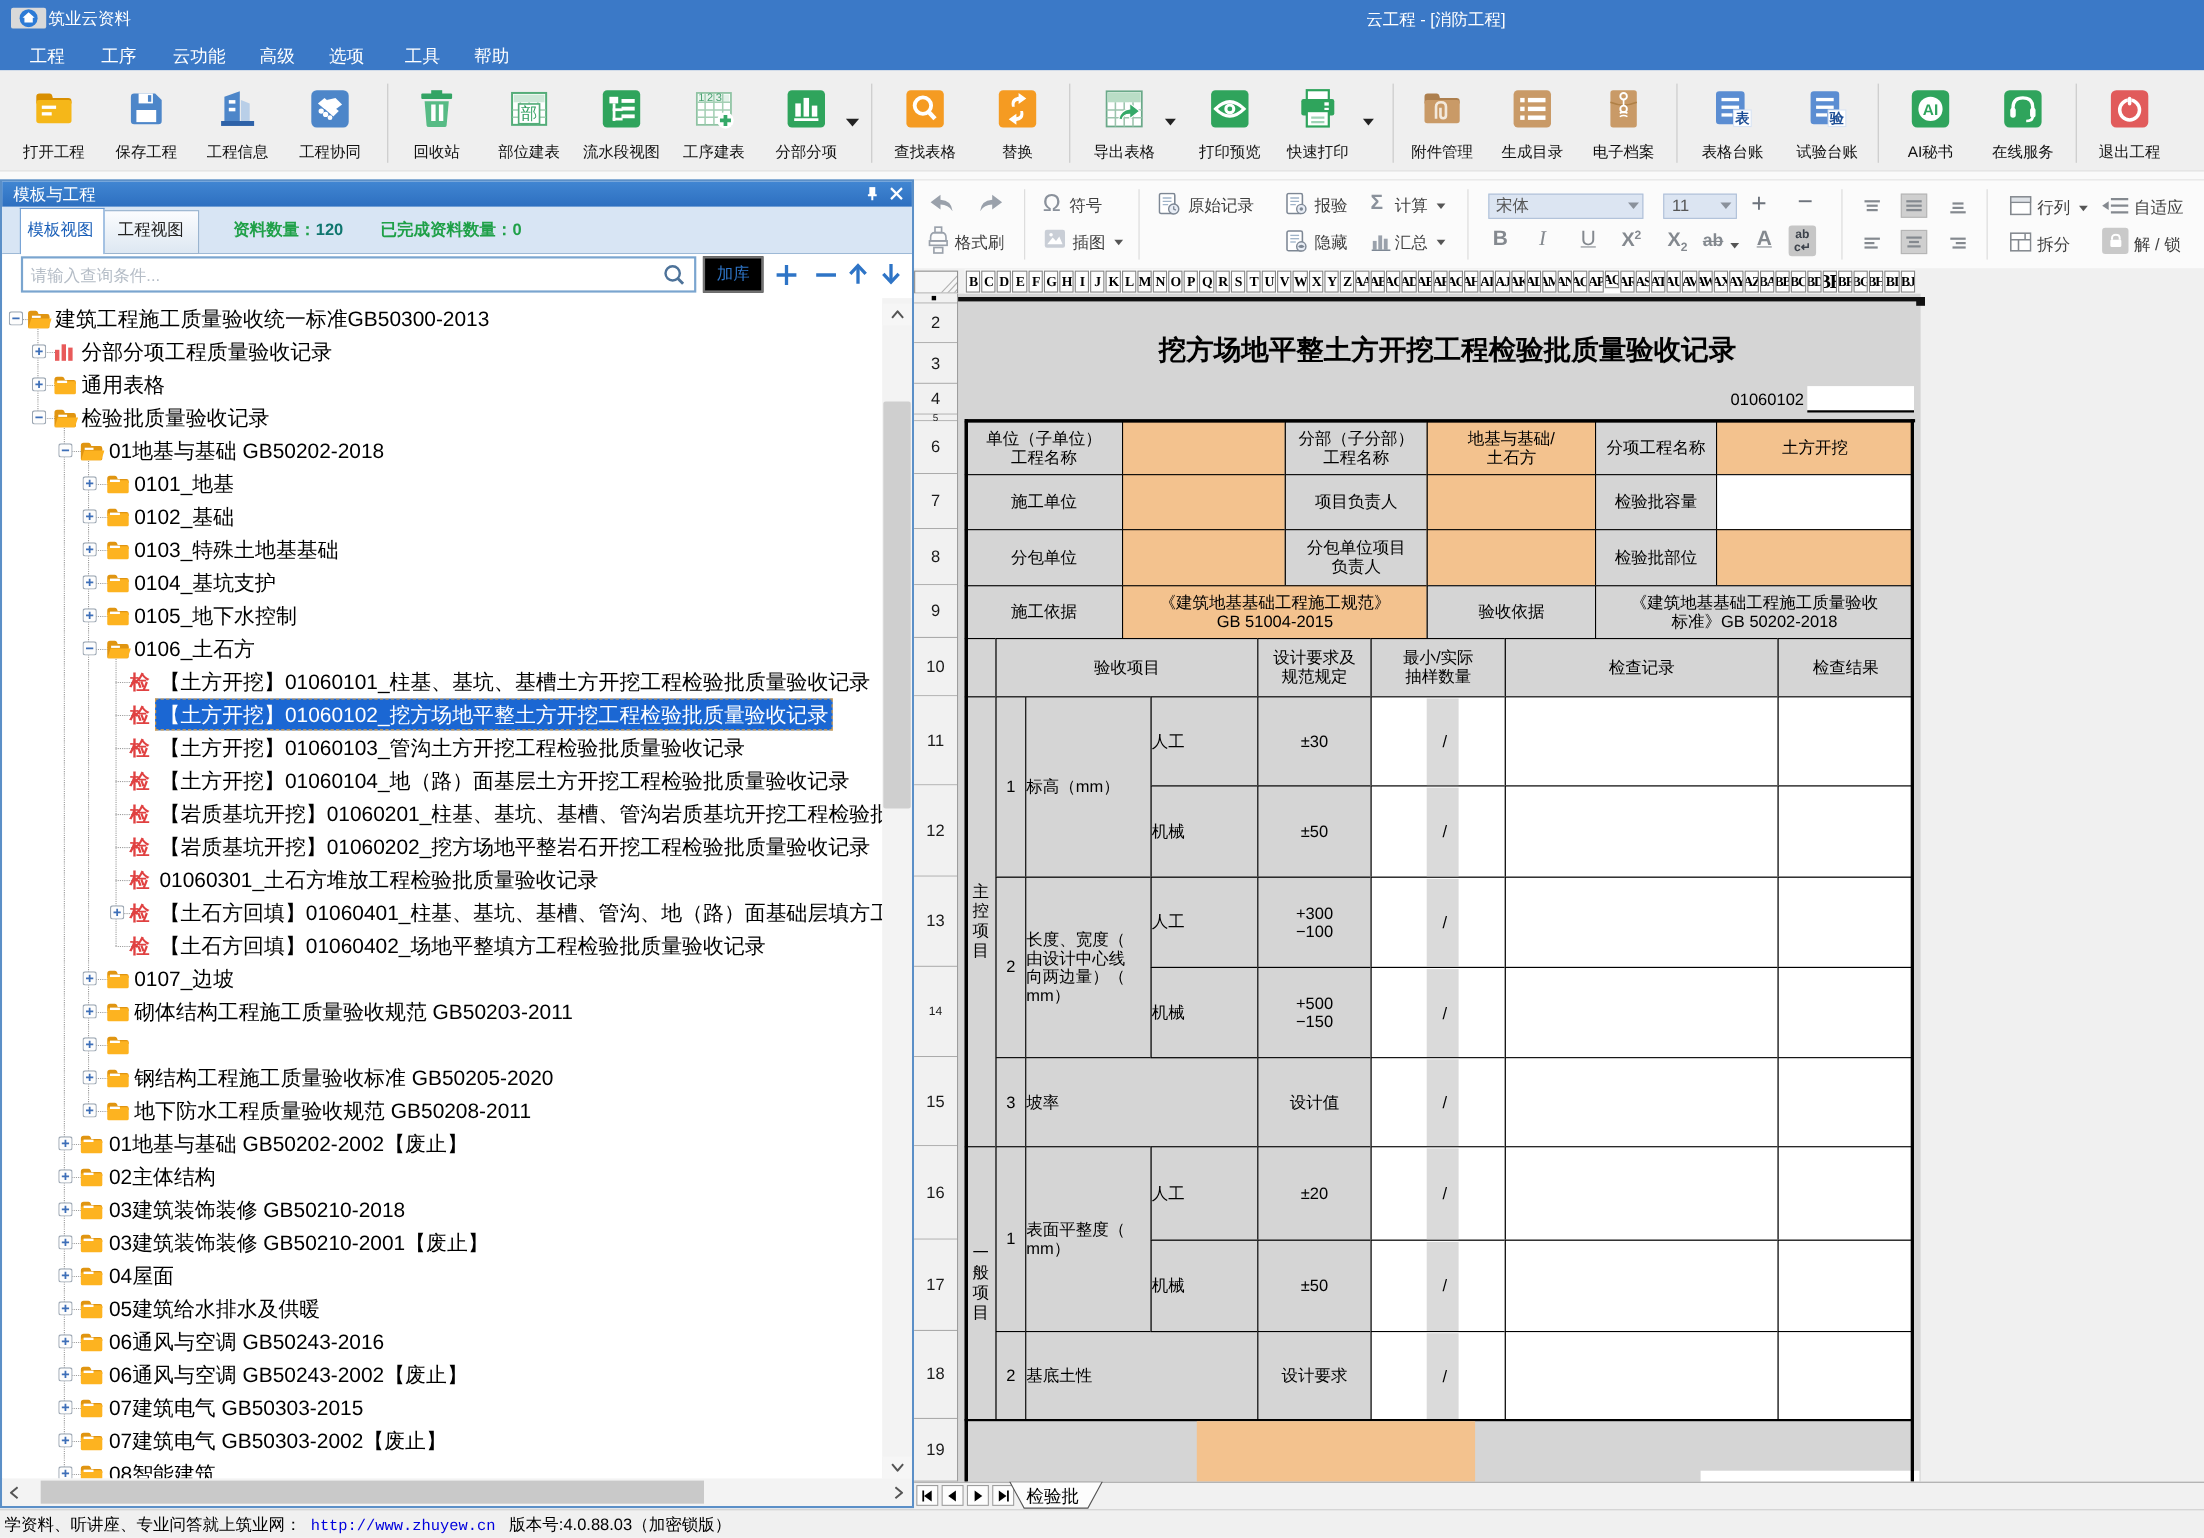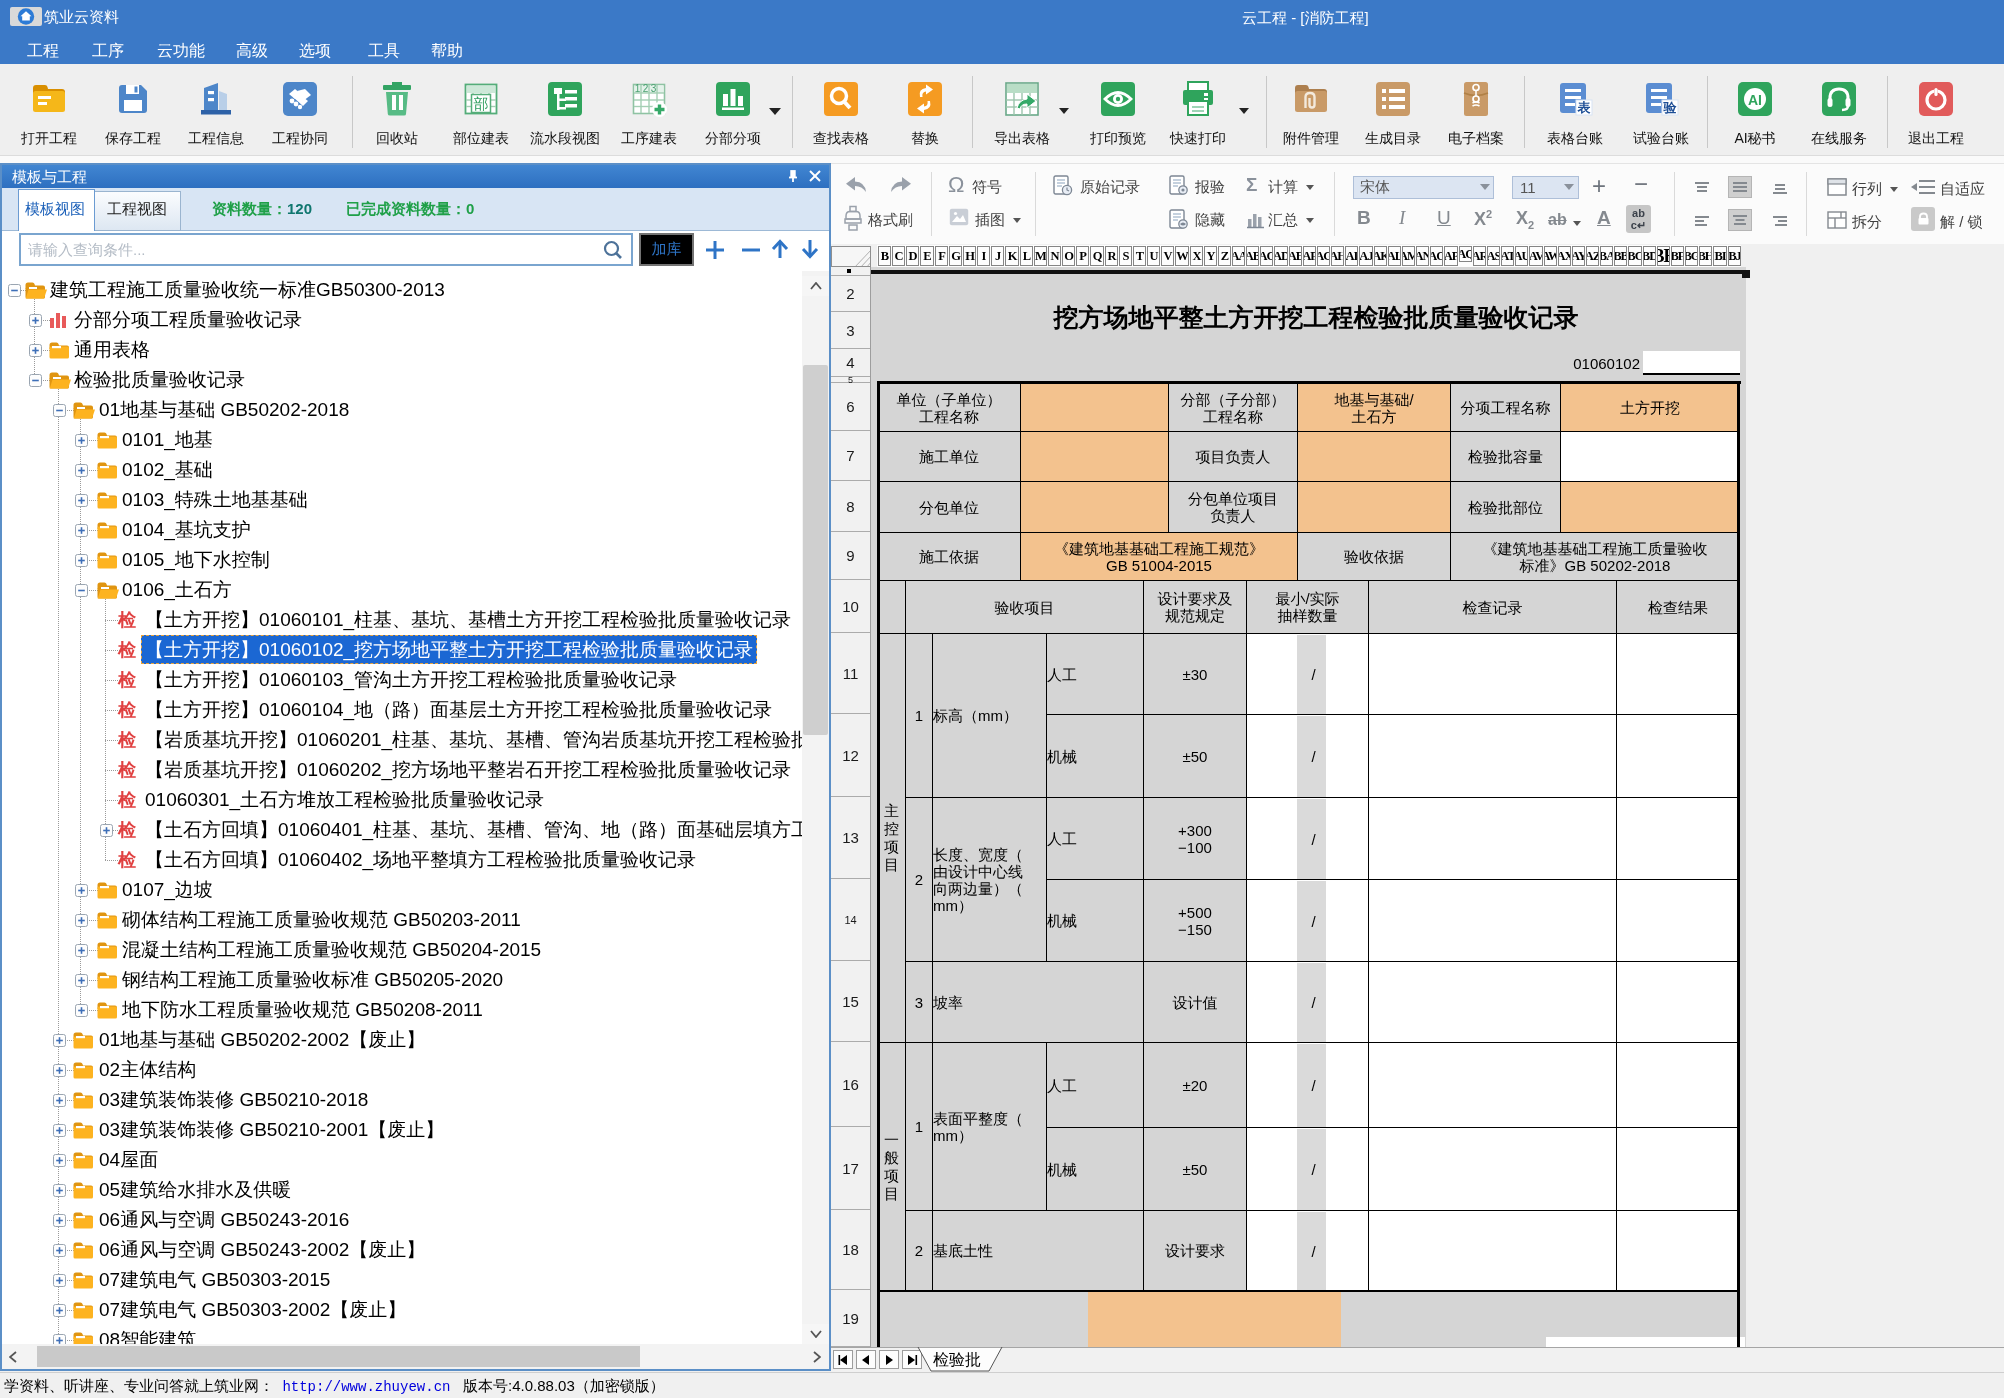--- a/index.html
+++ b/index.html
@@ -598,21 +598,20 @@
             <g stroke="#3e6fb8" stroke-width="1.6">
               <line x1="3.2" y1="6.5" x2="9.8" y2="6.5"></line>
               <line x1="6.5" y1="3.2" x2="6.5" y2="9.8"></line>
             </g>
           </svg></div>
         <div class="a" style="left:94px;top:5px"><svg width="23" height="20" viewBox="0 0 23 20" style="flex:none">
             <path d="M1.5 5 Q1.5 2.5 4 2.5 L8.5 2.5 Q10 2.5 10.5 4 L11 5.5 L19 5.5 Q21 5.5 21 7.5 L21 9 L1.5 9 Z" fill="#e09511"></path>
             <rect x="1.5" y="6.5" width="19.5" height="12" rx="1.5" fill="#fdb320"></rect>
             <rect x="4" y="6" width="9" height="2.2" fill="#fff"></rect>
           </svg></div>
-        <div class="a" style="left:120px;top:0;height:29px;display:flex;align-items:center;font-size:19px;white-space:nowrap">混凝土结构工程施工质量验收规范 GB50204-2015</div>
       </div>
 <div class="a" style="left:0;top:694px;width:800px;height:30px">
         <div class="a" style="left:78px;top:15px;width:18px;border-top:1px dotted #9a9a9a"></div>
         <div class="a" style="left:73px;top:8px"><svg width="13" height="13" viewBox="0 0 13 13" style="flex:none">
             <rect x="0.5" y="0.5" width="12" height="12" rx="2" fill="#fdfdfd" stroke="#9aa5b1"></rect>
             <g stroke="#3e6fb8" stroke-width="1.6">
               <line x1="3.2" y1="6.5" x2="9.8" y2="6.5"></line>
               <line x1="6.5" y1="3.2" x2="6.5" y2="9.8"></line>
             </g>
           </svg></div>

